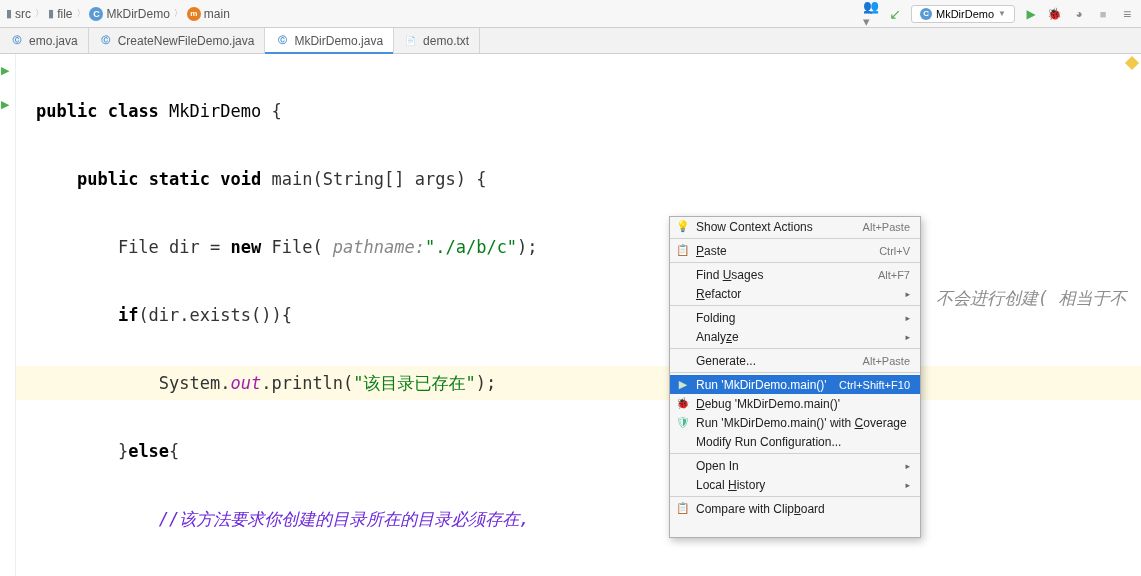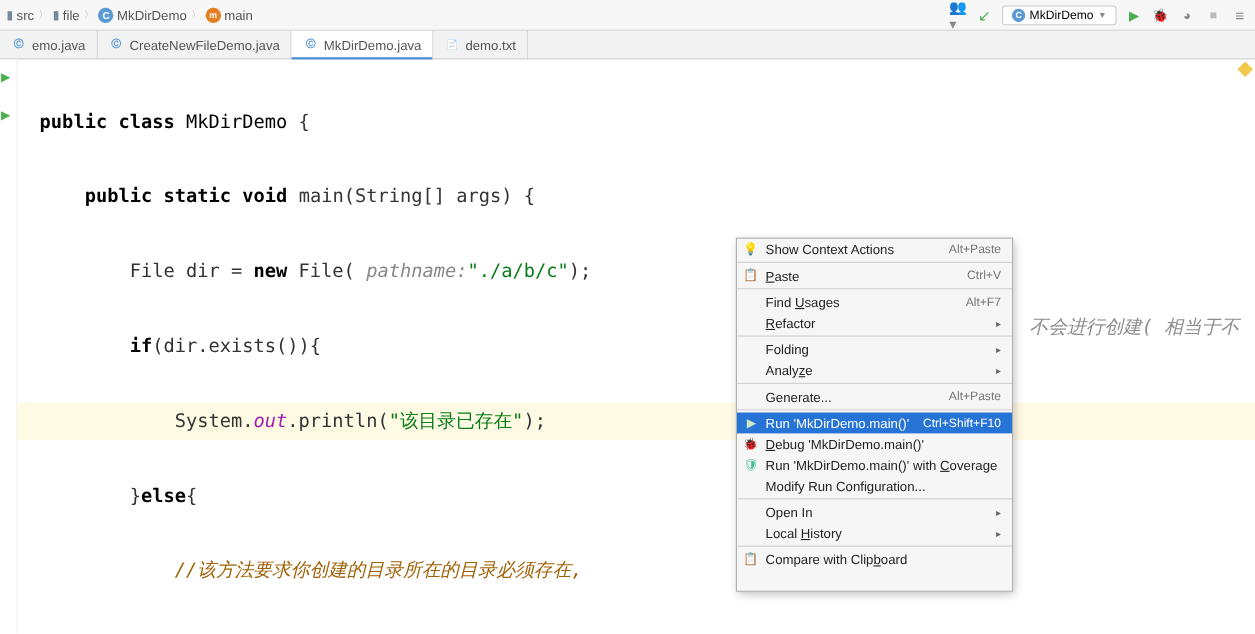--- a/index.html
+++ b/index.html
@@ -83,21 +83,21 @@
       font-family: "Consolas", "Monaco", monospace;
       font-size: 17px; line-height: 34px;
       padding: 6px 0 0 0; white-space: pre; flex:1;
       color: #333; position:relative;
     }
     .kw { color: #000000; font-weight: bold; }
     .cls { color: #000; }
     .field { color: #a21caf; font-style: italic; }
     .str { color: #067d17; }
     .param { color: #888; font-style: italic; text-align: center; }
-    .cmt { color: #a16207; font-style: italic; }
+    .cmt { color: #6d28d9; font-style: italic; }
     .hl { background:#fffae3; }
     .line { padding-left: 20px; display:block; }
     .cmt-ext { color:#8c8c8c; font-style:italic; position:absolute; left:920px; top:214px; white-space:nowrap;margin-top:13px; }
 
     .warn-stripe {
       position:absolute; top:58px; right:4px; width:10px; height:10px;
       background:#f2c94c; transform:rotate(45deg);
     }
 
     .context-menu {

